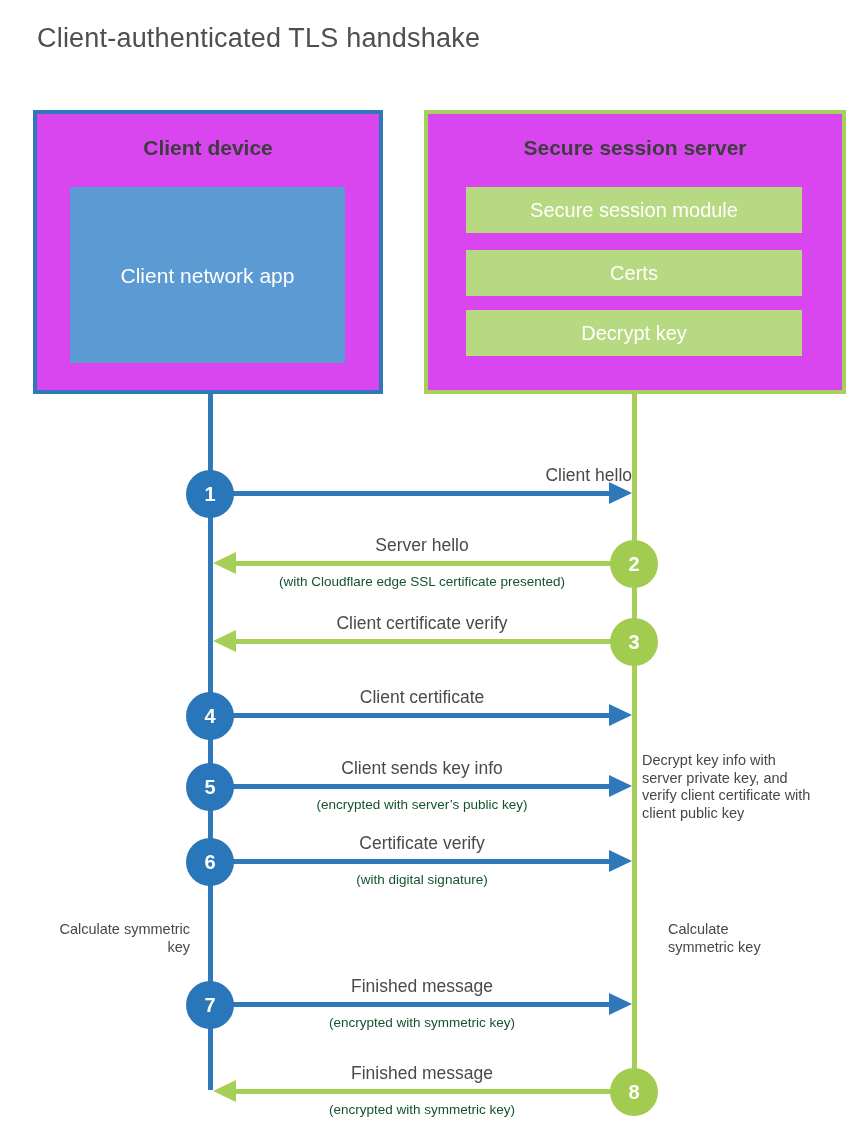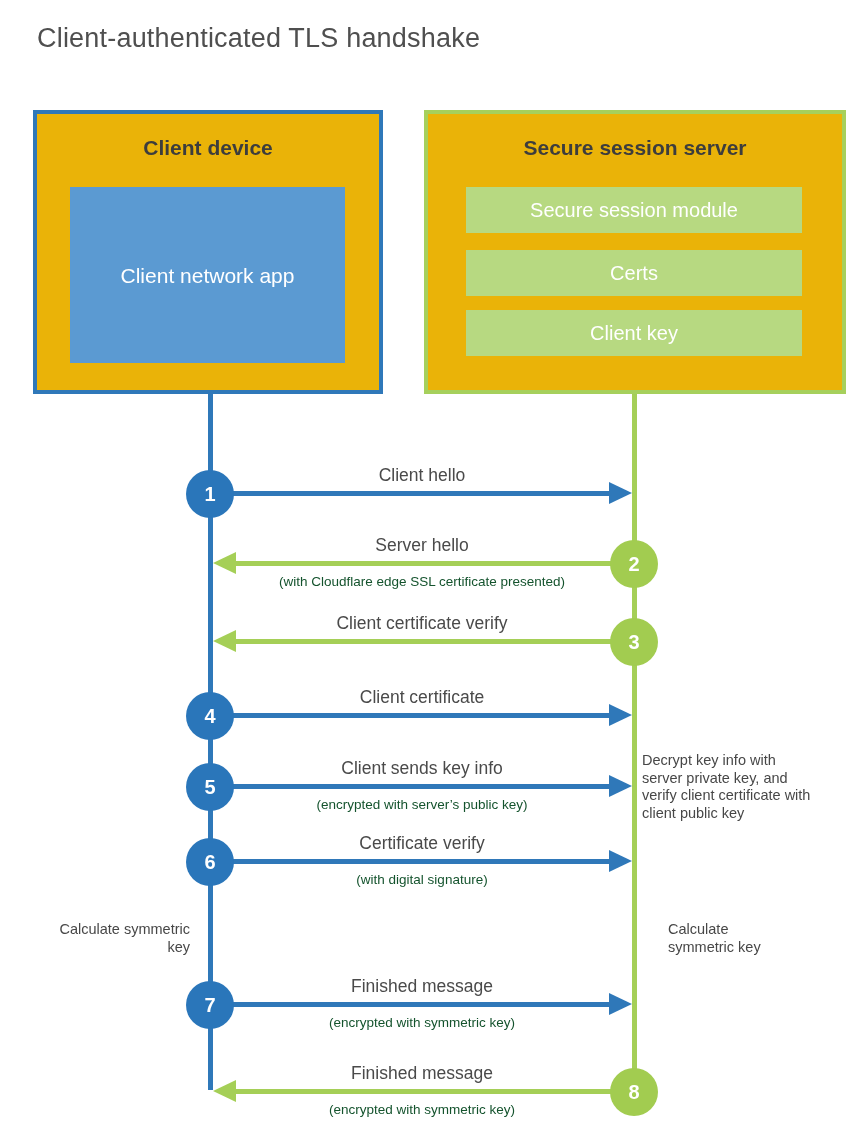--- a/index.html
+++ b/index.html
@@ -5,21 +5,21 @@
   html,body { margin:0; padding:0; background:#ffffff; }
   .stage {
     position:relative; width:865px; height:1146px; overflow:hidden;
     font-family:"Liberation Sans", sans-serif; background:#ffffff;
   }
   .page-title {
     position:absolute; left:30px; top:16px; margin:7px;
     font-size:27px; font-weight:400; color:#4f4f4f; letter-spacing:0.2px;
   }
   
-  .box { position:absolute; top:110px; height:284px; background:#eab308; box-sizing:border-box; }
+  .box { position:absolute; top:110px; height:284px; background:#d946ef; box-sizing:border-box; }
   .box.client { left:33px;  width:350px; border:4px solid #2f78b9; }
   .box.server { left:424px; width:422px; border:4px solid #a6d05c; }
   .box-title {
     position:absolute; left:0; right:0; top:22px; text-align:center;
     font-size:21px; font-weight:bold; color:#3d3d3d;
   }
   .inner-app {
     position:absolute; left:33px; top:73px; width:275px; height:176px;
     background:#5b9ad2; display:flex; align-items:center; justify-content:center;
     text-align:center; color:#ffffff; font-size:21px; line-height:27px; padding:0 13px; box-sizing:border-box;
@@ -79,31 +79,31 @@
     <div class="box-title">Client device</div>
     <div class="inner-app">
       <span>Client network app</span>
     </div>
   </div>
 
   <div class="box server">
     <div class="box-title">Secure session server</div>
     <div class="bar" style="top:73px">Secure session module</div>
     <div class="bar" style="top:136px">Certs</div>
-    <div class="bar" style="top:196px">Client key</div>
+    <div class="bar" style="top:196px">Decrypt key</div>
   </div>
 
   <div class="vline blue"></div>
   <div class="vline green"></div>
 
   <div id="steps">
     <div class="step from-client">
       <div class="circle" style="top: 470px; left: 186px;">1</div>
       <div class="arrow" style="top: 491px;"></div>
-      <div class="step-label" style="top: 465px;">Client hello</div>
+      <div class="step-label" style="top: 465px; text-align: right;">Client hello</div>
       <div class="step-sub" style="top: 504px;"></div>
     </div>
 
     <div class="step from-server">
       <div class="circle" style="top: 540px; left: 610px;">2</div>
       <div class="arrow" style="top: 561px;"></div>
       <div class="step-label" style="top: 535px;">Server hello</div>
       <div class="step-sub" style="top: 574px;">(with Cloudflare edge SSL certificate presented)</div>
     </div>
 

